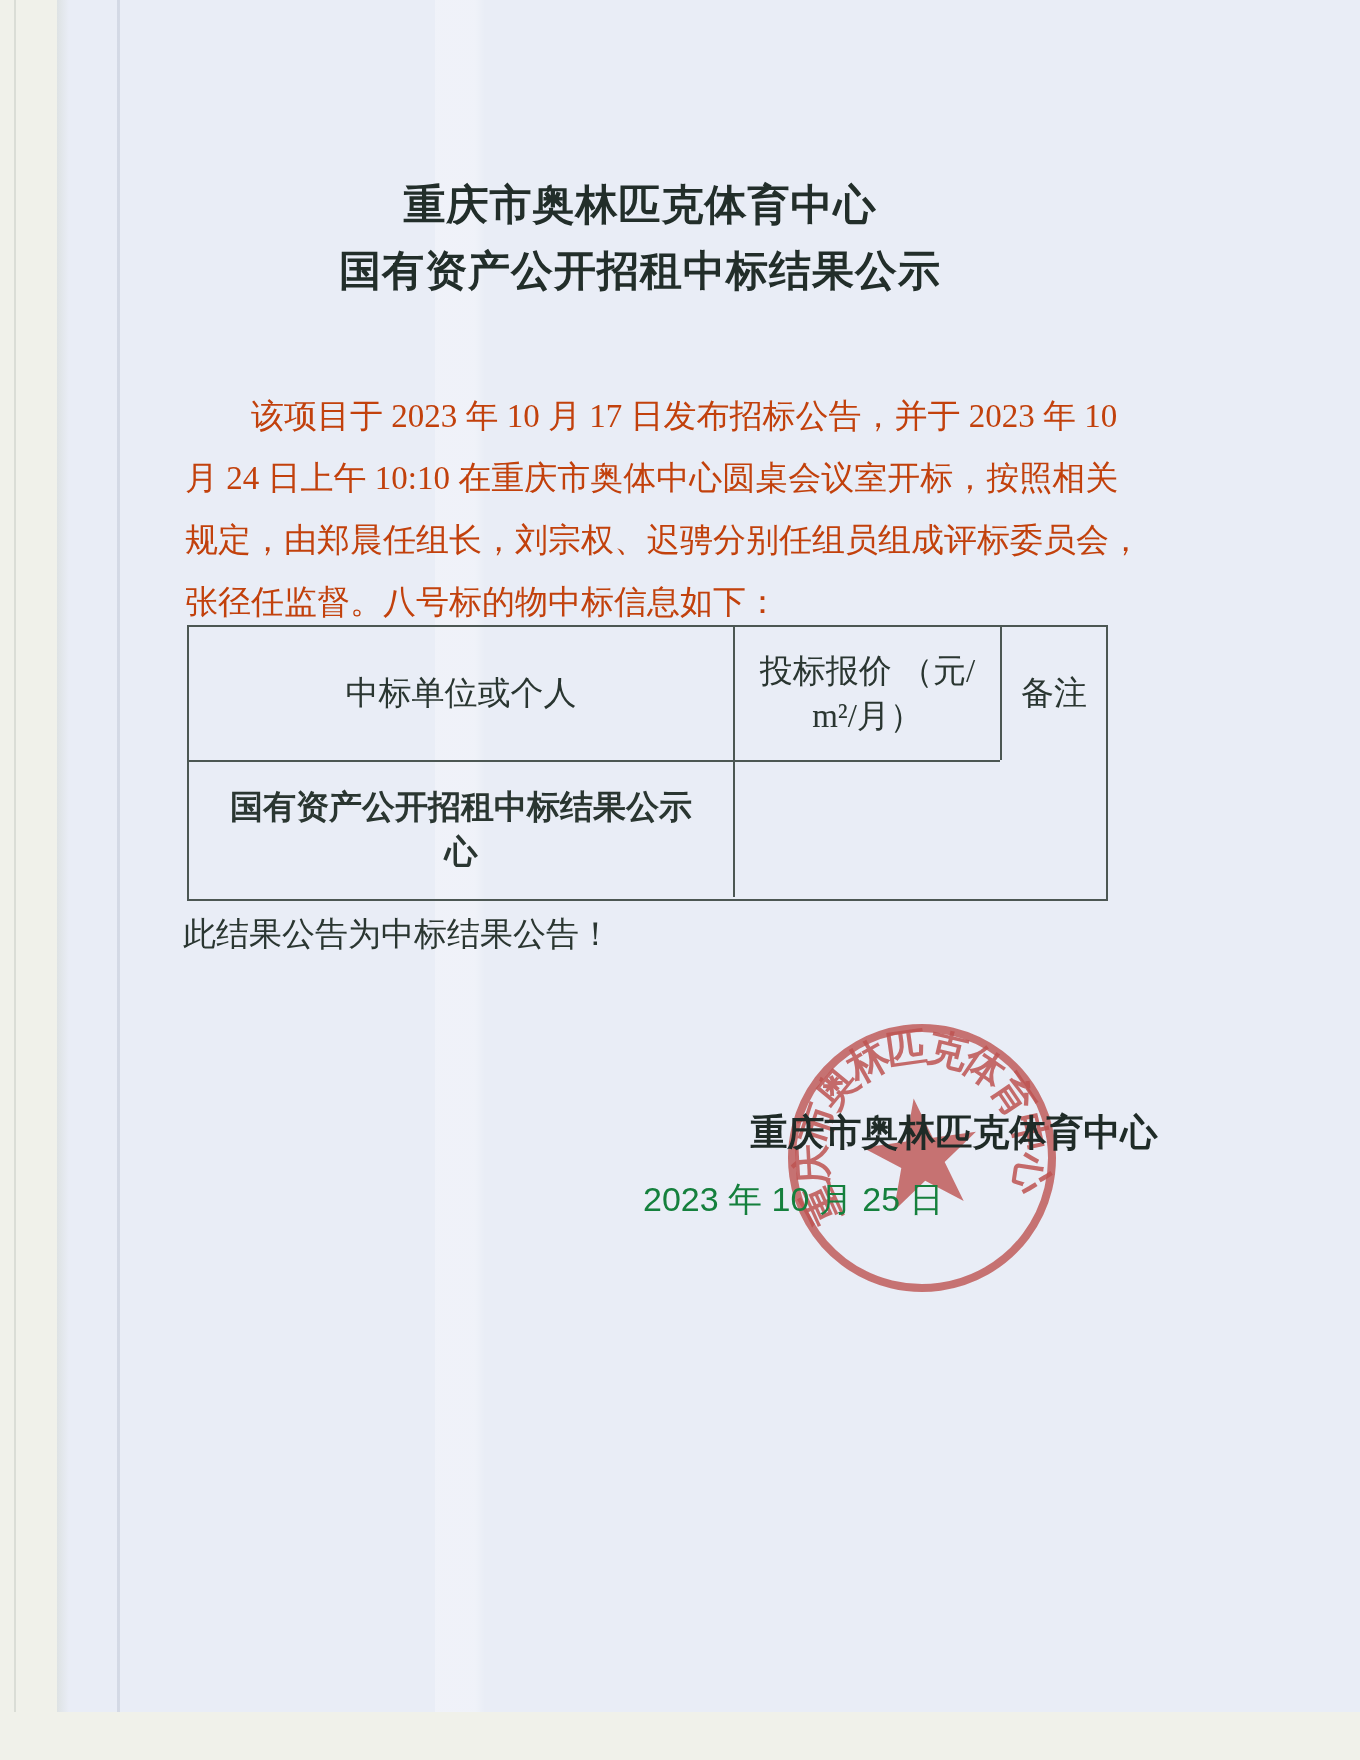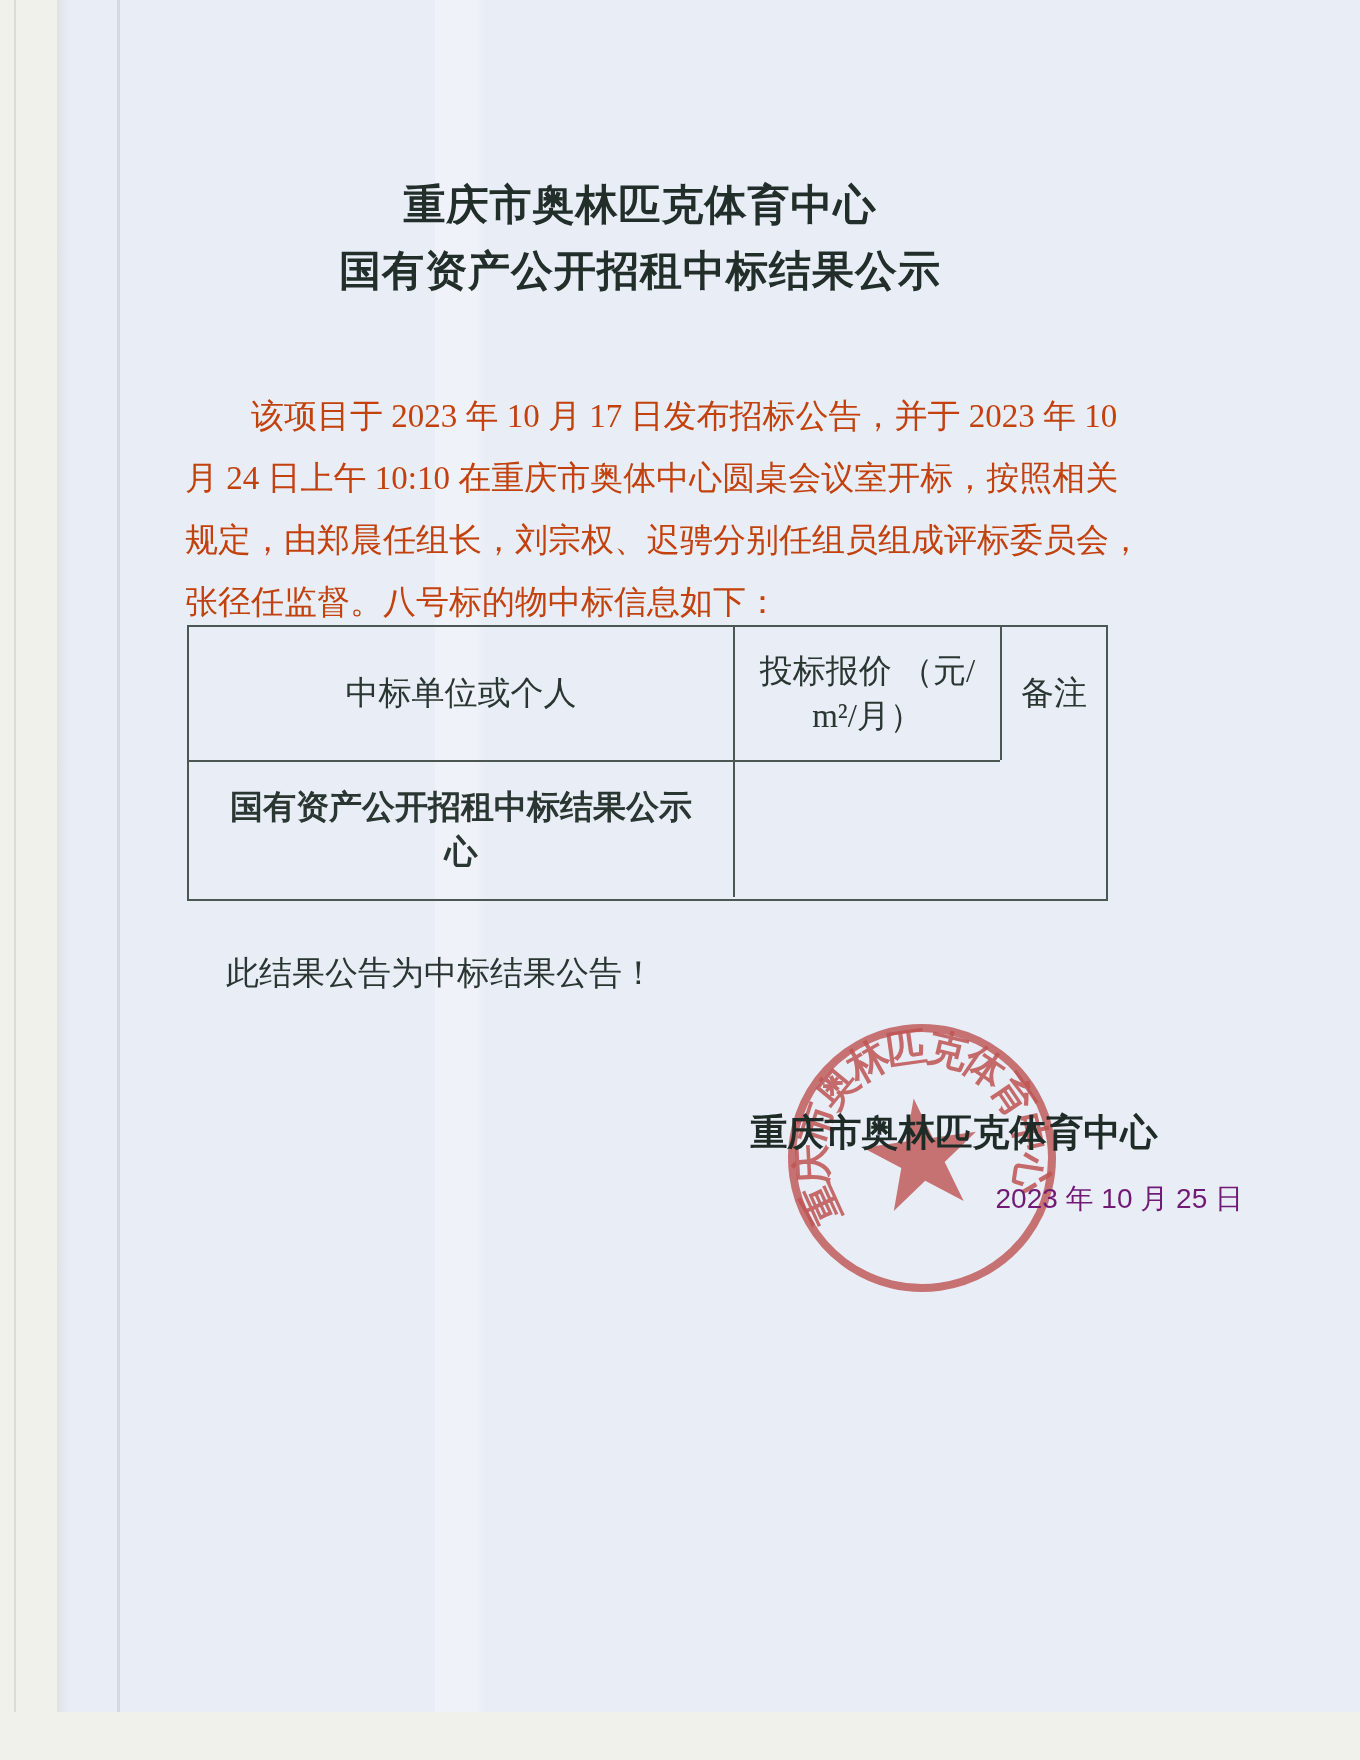--- a/index.html
+++ b/index.html
@@ -41,32 +41,32 @@
   }
   .cell{
     display:flex;align-items:center;justify-content:center;text-align:center;
     font-size:33px;line-height:45px;white-space:pre-line;color:#2a3631;
     box-sizing:border-box;overflow:hidden;
   }
   .cell.bl{border-left:2px solid rgba(62,74,68,.92);}
   .cell.bt{border-top:2px solid rgba(62,74,68,.92);}
   .cell.winner{font-weight:600;}
   .closing{
-    position:absolute;left:183px;top:942px;width:900px;
-    font-size:33px;line-height:62px;color:#2a3631;white-space:nowrap;margin-left:43px;
+    position:absolute;left:183px;top:903px;width:900px;
+    font-size:33px;line-height:62px;color:#2a3631;white-space:nowrap;
   }
   .sig-org{
     position:absolute;left:654px;top:1104px;width:600px;text-align:center;
     font-family:"Liberation Sans","DejaVu Sans",sans-serif;
     font-weight:700;font-size:37px;line-height:58px;color:#1f2b27;
   }
   .sig-date{
-    position:absolute;left:643px;top:1171px;width:600px;text-align:right;
+    position:absolute;left:643px;top:1171px;width:600px;text-align:left;
     font-family:"Liberation Sans","DejaVu Sans",sans-serif;
-    font-weight:500;font-size:28px;line-height:56px;color:#701a75;
+    font-weight:500;font-size:34px;line-height:56px;color:#15803d;
   }
   .stamp{
     position:absolute;left:762px;top:998px;width:320px;height:320px;
     mix-blend-mode:multiply;opacity:.88;transform:rotate(-8deg);
   }
   .stamp text{
     font-family:"Liberation Sans","DejaVu Sans",sans-serif;
     font-weight:700;font-size:40px;
   }
 </style>

